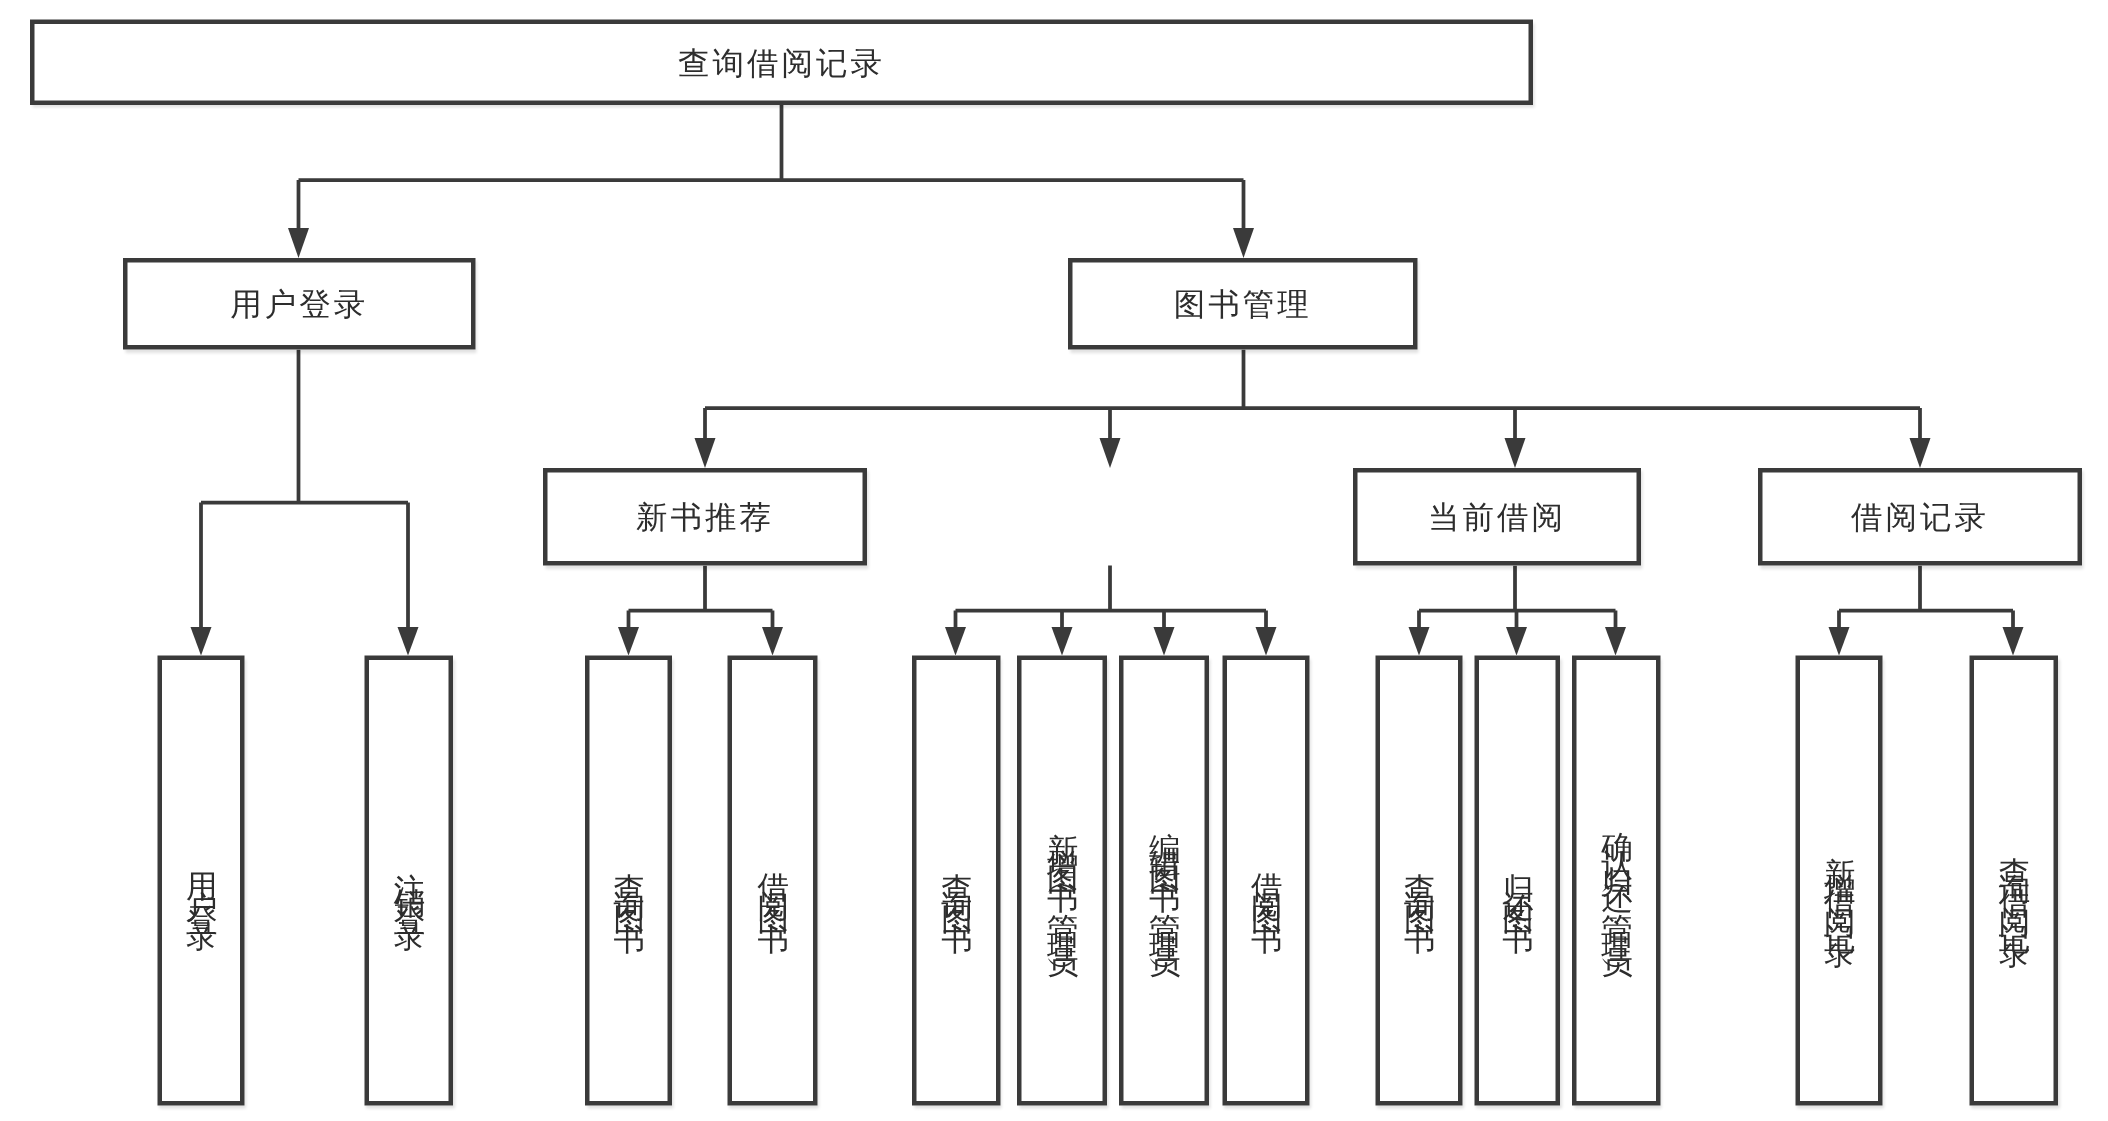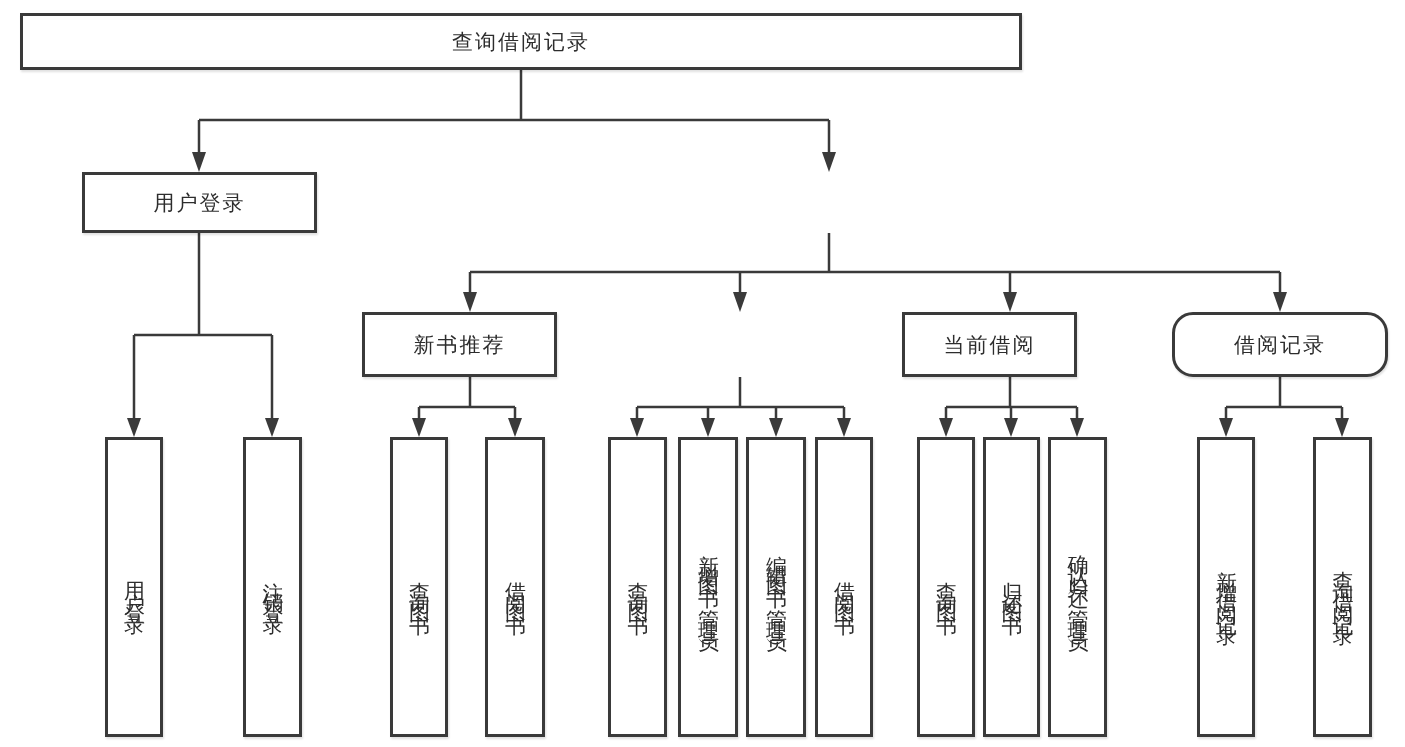--- a/index.html
+++ b/index.html
@@ -49,24 +49,24 @@
     line-height: 1;
     letter-spacing: 11px;
     color: var(--text, #2d2d2d);
     white-space: nowrap;
   }
 
   
   #n-root      { left: 20px;  top: 13px;  width: 1002px; height: 57px; }
   #n-user-login{ left: 82px;  top: 172px; width: 235px;  height: 61px; }
   #n-book-mgmt { left: 712px; top: 172px; width: 233px;  height: 61px; }
-  #g-new     { left: 362px;  top: 312px; width: 195px; height: 65px; }
+  #g-new     { left: 362px;  top: 312px; width: 216px; height: 65px; }
   #g-borrow  { left: 632px;  top: 312px; width: 216px; height: 65px; }
-  #g-current { left: 902px;  top: 312px; width: 175px; height: 65px; }
-  #g-records { left: 1172px; top: 312px; width: 216px; height: 65px; border-radius: 21px; }
+  #g-current { left: 902px;  top: 312px; width: 192px; height: 65px; }
+  #g-records { left: 1172px; top: 312px; width: 216px; height: 65px; }
 
   
   #lf-1  { left: 105px;  width: 58px; }
   #lf-2  { left: 243px;  width: 59px; }
   #lf-3  { left: 390px;  width: 58px; }
   #lf-4  { left: 485px;  width: 60px; }
   #lf-5  { left: 608px;  width: 59px; }
   #lf-6  { left: 678px;  width: 60px; }
   #lf-7  { left: 746px;  width: 60px; }
   #lf-8  { left: 815px;  width: 58px; }
@@ -122,20 +122,21 @@
       <polygon points="1004,418 1018,418 1011,437"></polygon>
       <polygon points="1070,418 1084,418 1077,437"></polygon>
       <polygon points="1219,418 1233,418 1226,437"></polygon>
       <polygon points="1335,418 1349,418 1342,437"></polygon>
     </g>
   </svg>
 
   <div class="hnode" id="n-root">查询借阅记录</div>
 
   <div class="hnode" id="n-user-login">用户登录</div>
+  <div class="hnode" id="n-book-mgmt">图书管理</div>
 
   <div class="hnode" id="g-new">新书推荐</div>
   <div class="hnode" id="g-current">当前借阅</div>
   <div class="hnode" id="g-records">借阅记录</div>
 
   <div class="leaf" id="lf-1">
     <span class="vtext">用户登录</span>
   </div>
   <div class="leaf" id="lf-2">
     <span class="vtext">注销登录</span>

